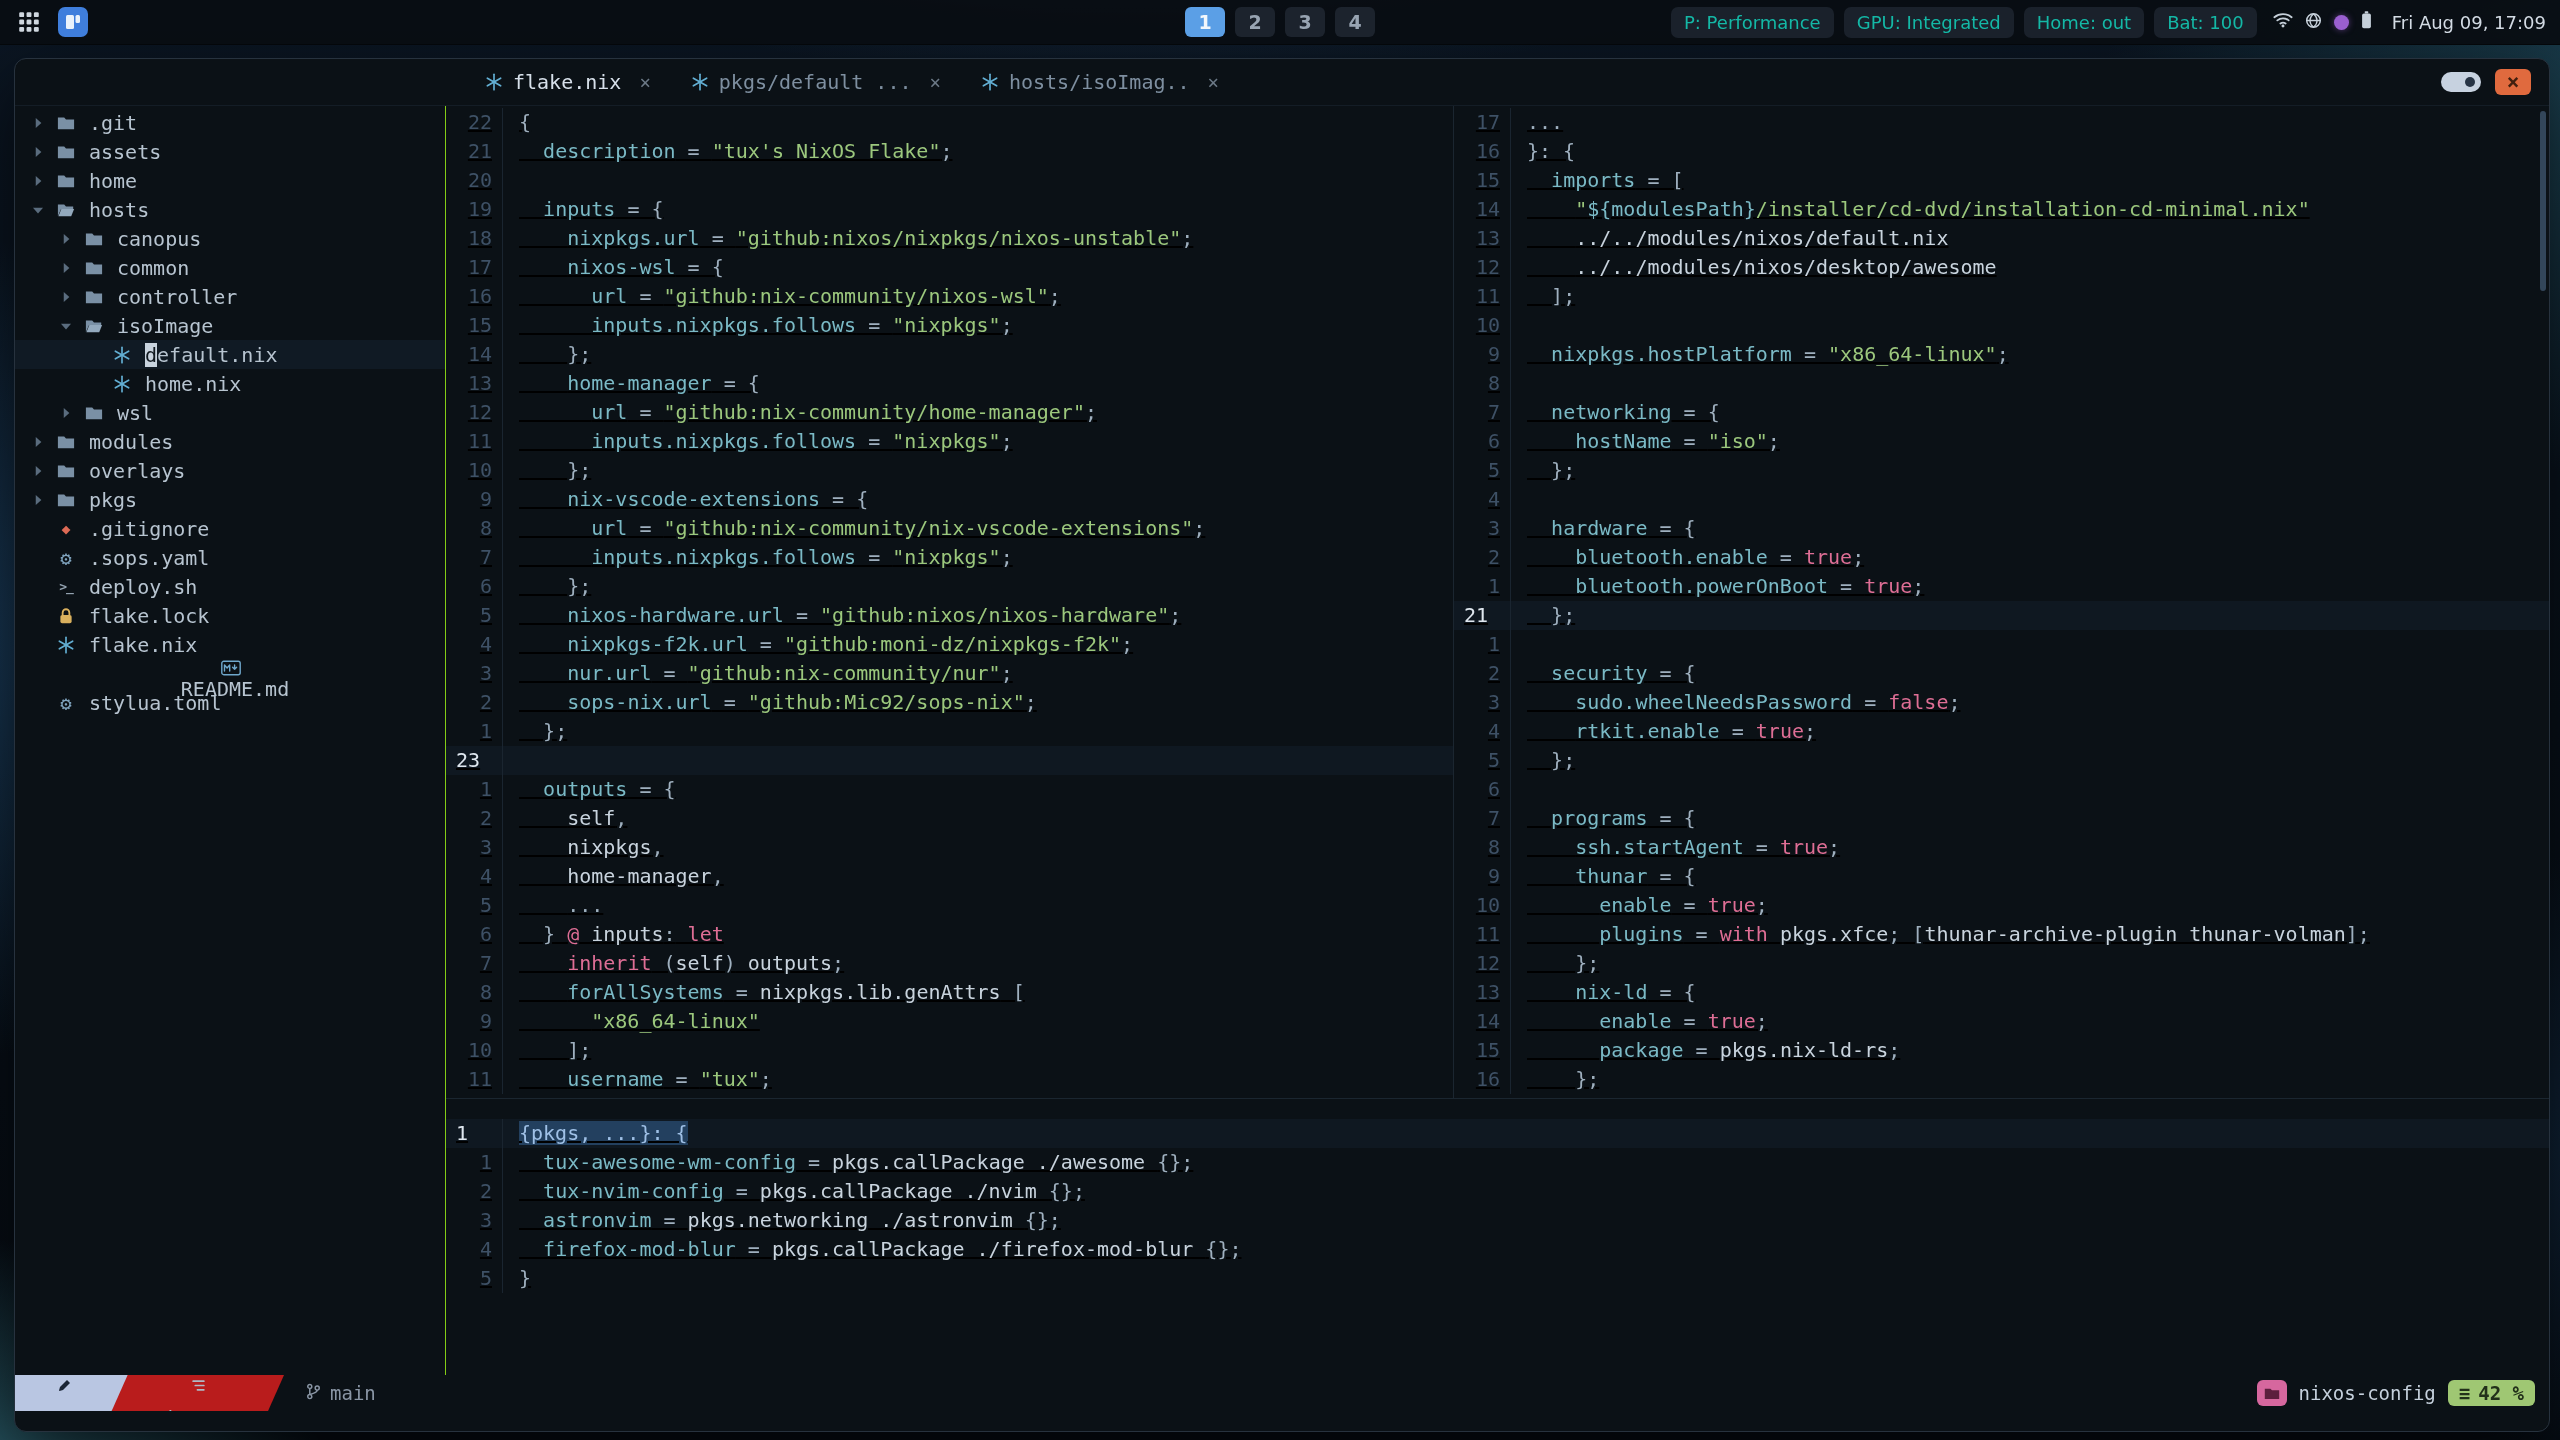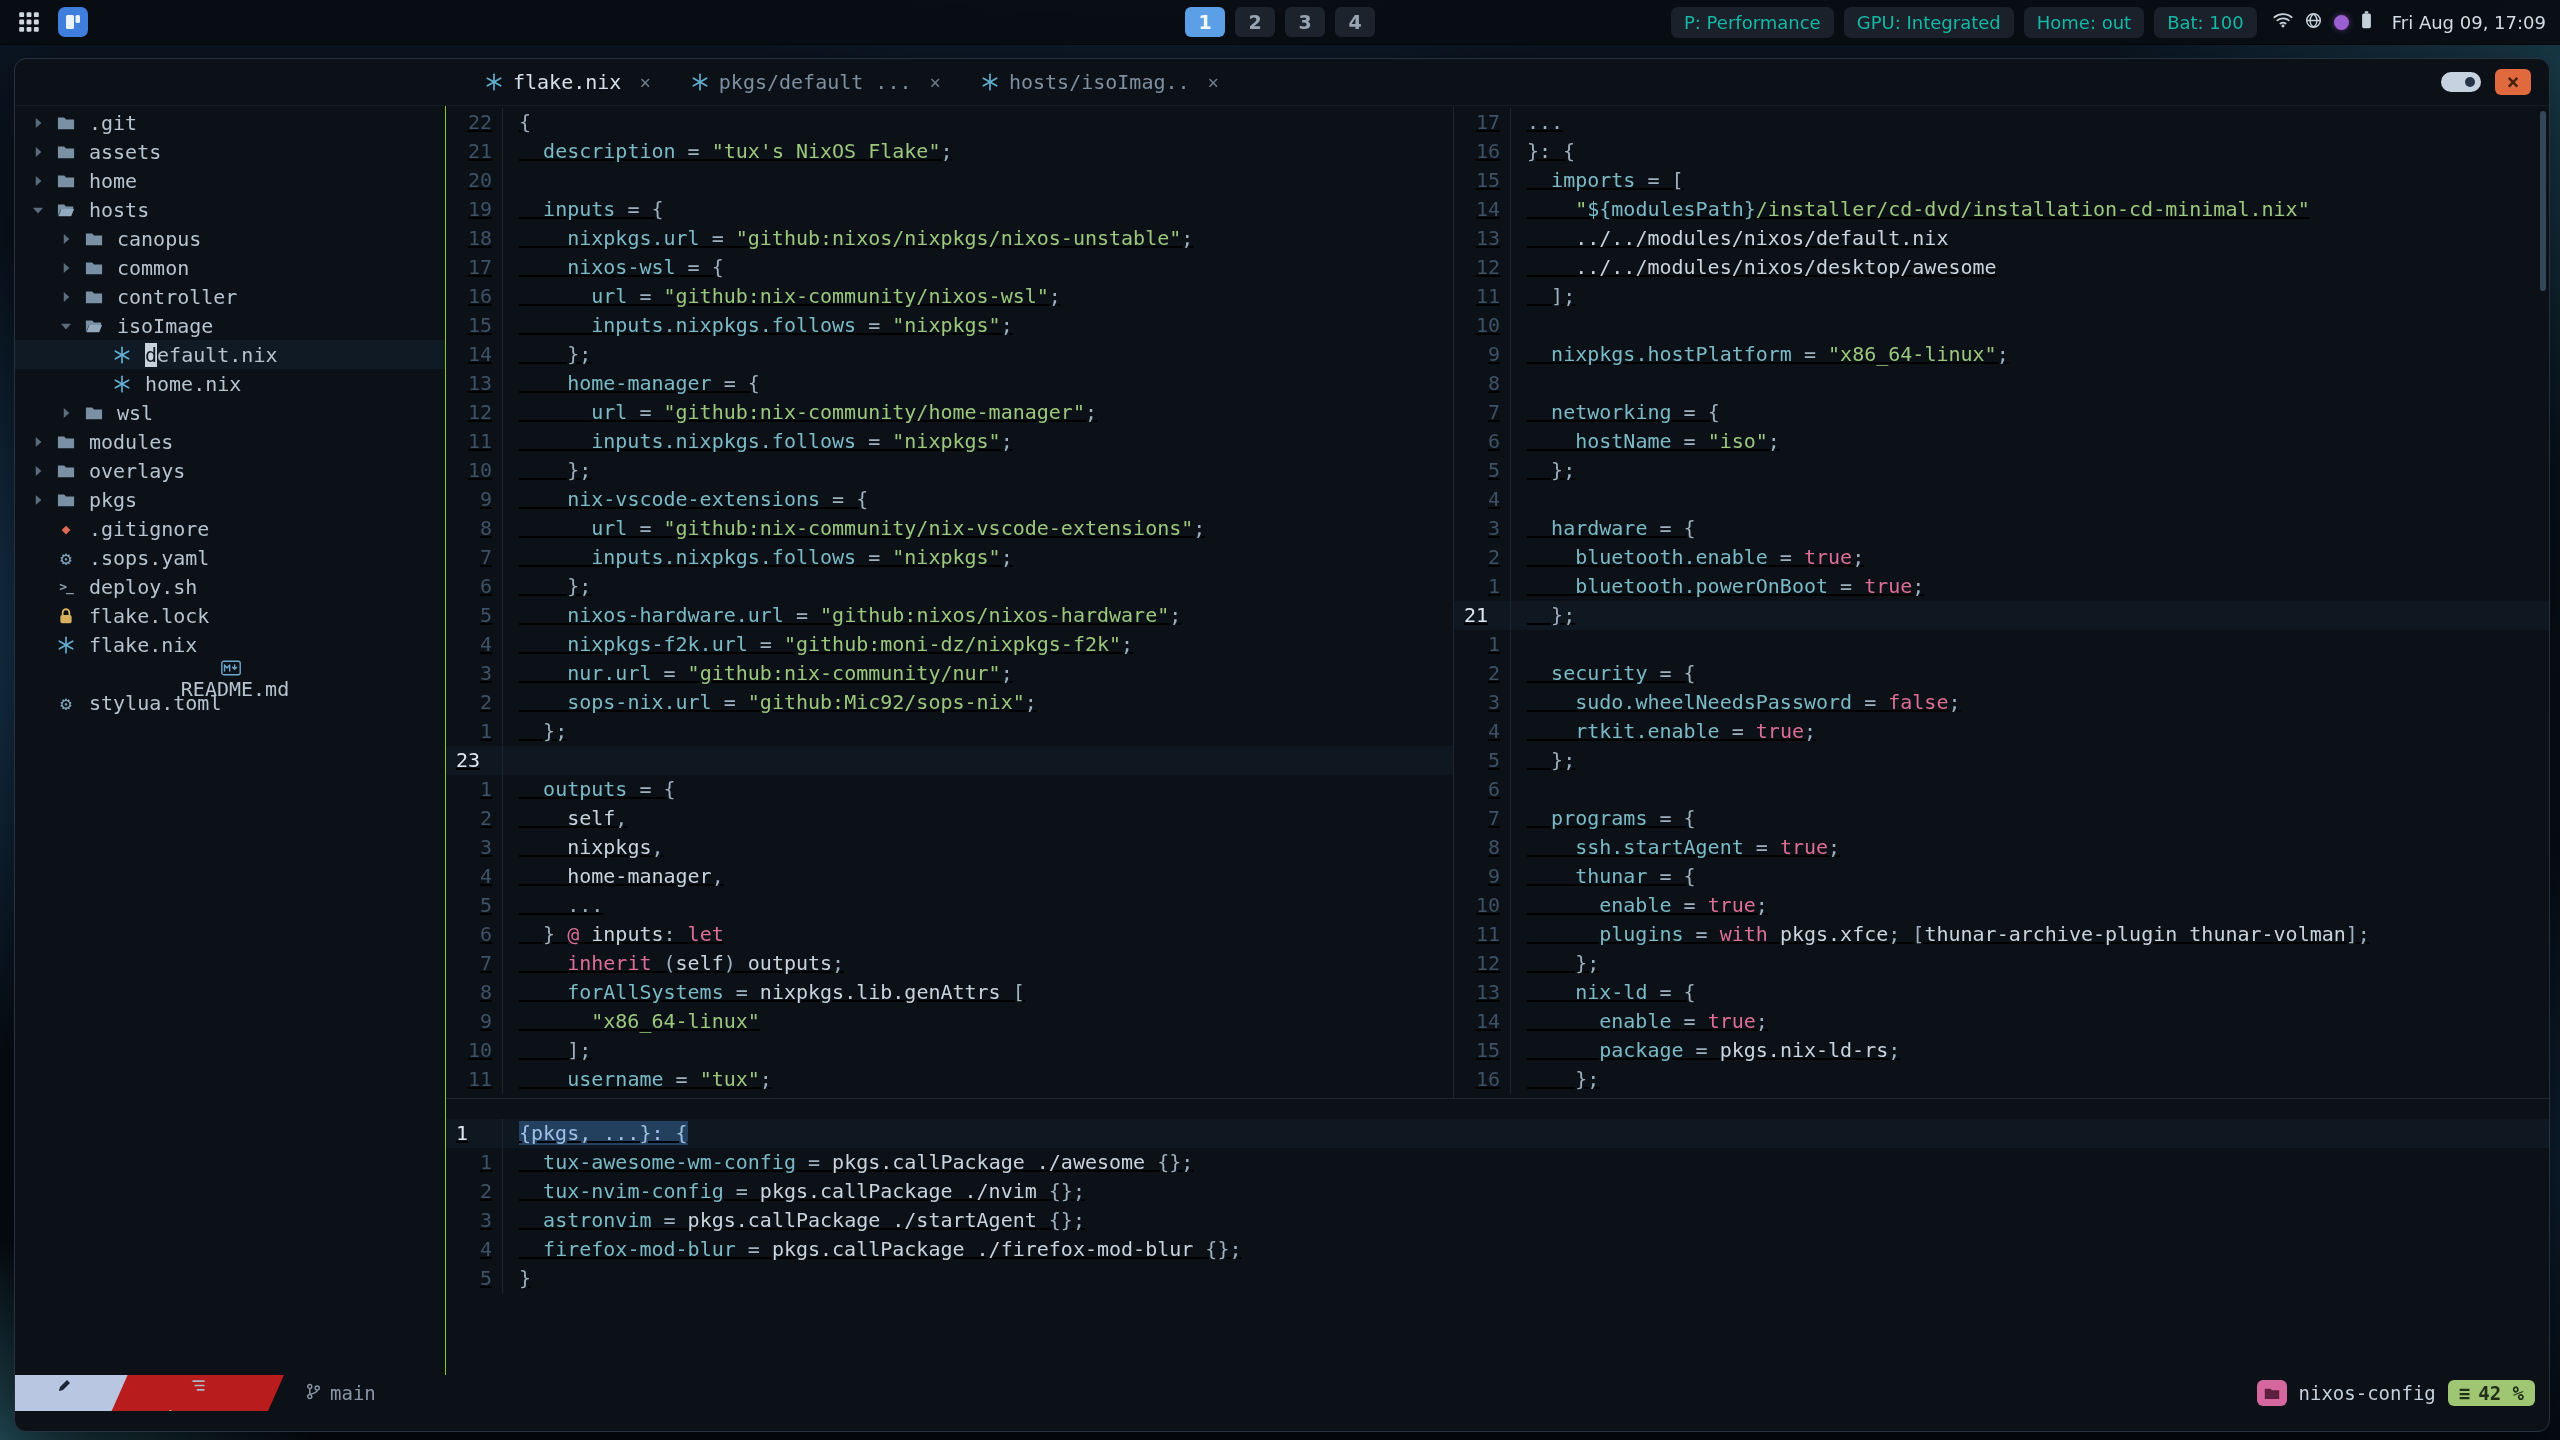--- a/index.html
+++ b/index.html
@@ -377,21 +377,21 @@
               <div class="cl"><span class="ln">13</span><span class="code"><span class="t-ws">    </span><span class="t-id">nix-ld</span><span class="t-pn"> = {</span></span></div>
               <div class="cl"><span class="ln">14</span><span class="code"><span class="t-ws">      </span><span class="t-id">enable</span><span class="t-pn"> = </span><span class="t-kw">true</span><span class="t-pn">;</span></span></div>
               <div class="cl"><span class="ln">15</span><span class="code"><span class="t-ws">      </span><span class="t-id">package</span><span class="t-pn"> = </span><span class="t-fg">pkgs.nix-ld-rs</span><span class="t-pn">;</span></span></div>
               <div class="cl"><span class="ln">16</span><span class="code"><span class="t-ws">    </span><span class="t-pn">};</span></span></div>
             </div>
         </div>
         <div class="pane" id="pane-bottom">
             <div class="cl cur"><span class="ln">1</span><span class="code"><span class="t-sel">{pkgs, ...}: {</span></span></div>
             <div class="cl"><span class="ln">1</span><span class="code"><span class="t-ws">  </span><span class="t-id">tux-awesome-wm-config</span><span class="t-pn"> = </span><span class="t-fg">pkgs.callPackage ./awesome </span><span class="t-pn">{};</span></span></div>
             <div class="cl"><span class="ln">2</span><span class="code"><span class="t-ws">  </span><span class="t-id">tux-nvim-config</span><span class="t-pn"> = </span><span class="t-fg">pkgs.callPackage ./nvim </span><span class="t-pn">{};</span></span></div>
-            <div class="cl"><span class="ln">3</span><span class="code"><span class="t-ws">  </span><span class="t-id">astronvim</span><span class="t-pn"> = </span><span class="t-fg">pkgs.callPackage ./startAgent </span><span class="t-pn">{};</span></span></div>
+            <div class="cl"><span class="ln">3</span><span class="code"><span class="t-ws">  </span><span class="t-id">astronvim</span><span class="t-pn"> = </span><span class="t-fg">pkgs.networking ./astronvim </span><span class="t-pn">{};</span></span></div>
             <div class="cl"><span class="ln">4</span><span class="code"><span class="t-ws">  </span><span class="t-id">firefox-mod-blur</span><span class="t-pn"> = </span><span class="t-fg">pkgs.callPackage ./firefox-mod-blur </span><span class="t-pn">{};</span></span></div>
             <div class="cl"><span class="ln">5</span><span class="code"><span class="t-pn">}</span></span></div>
           </div>
       </div>
     </div>
 
     <div class="statusline">
       <div class="seg seg-mode">
         <span>
           <svg width="16" height="16" viewBox="0 0 16 16">

